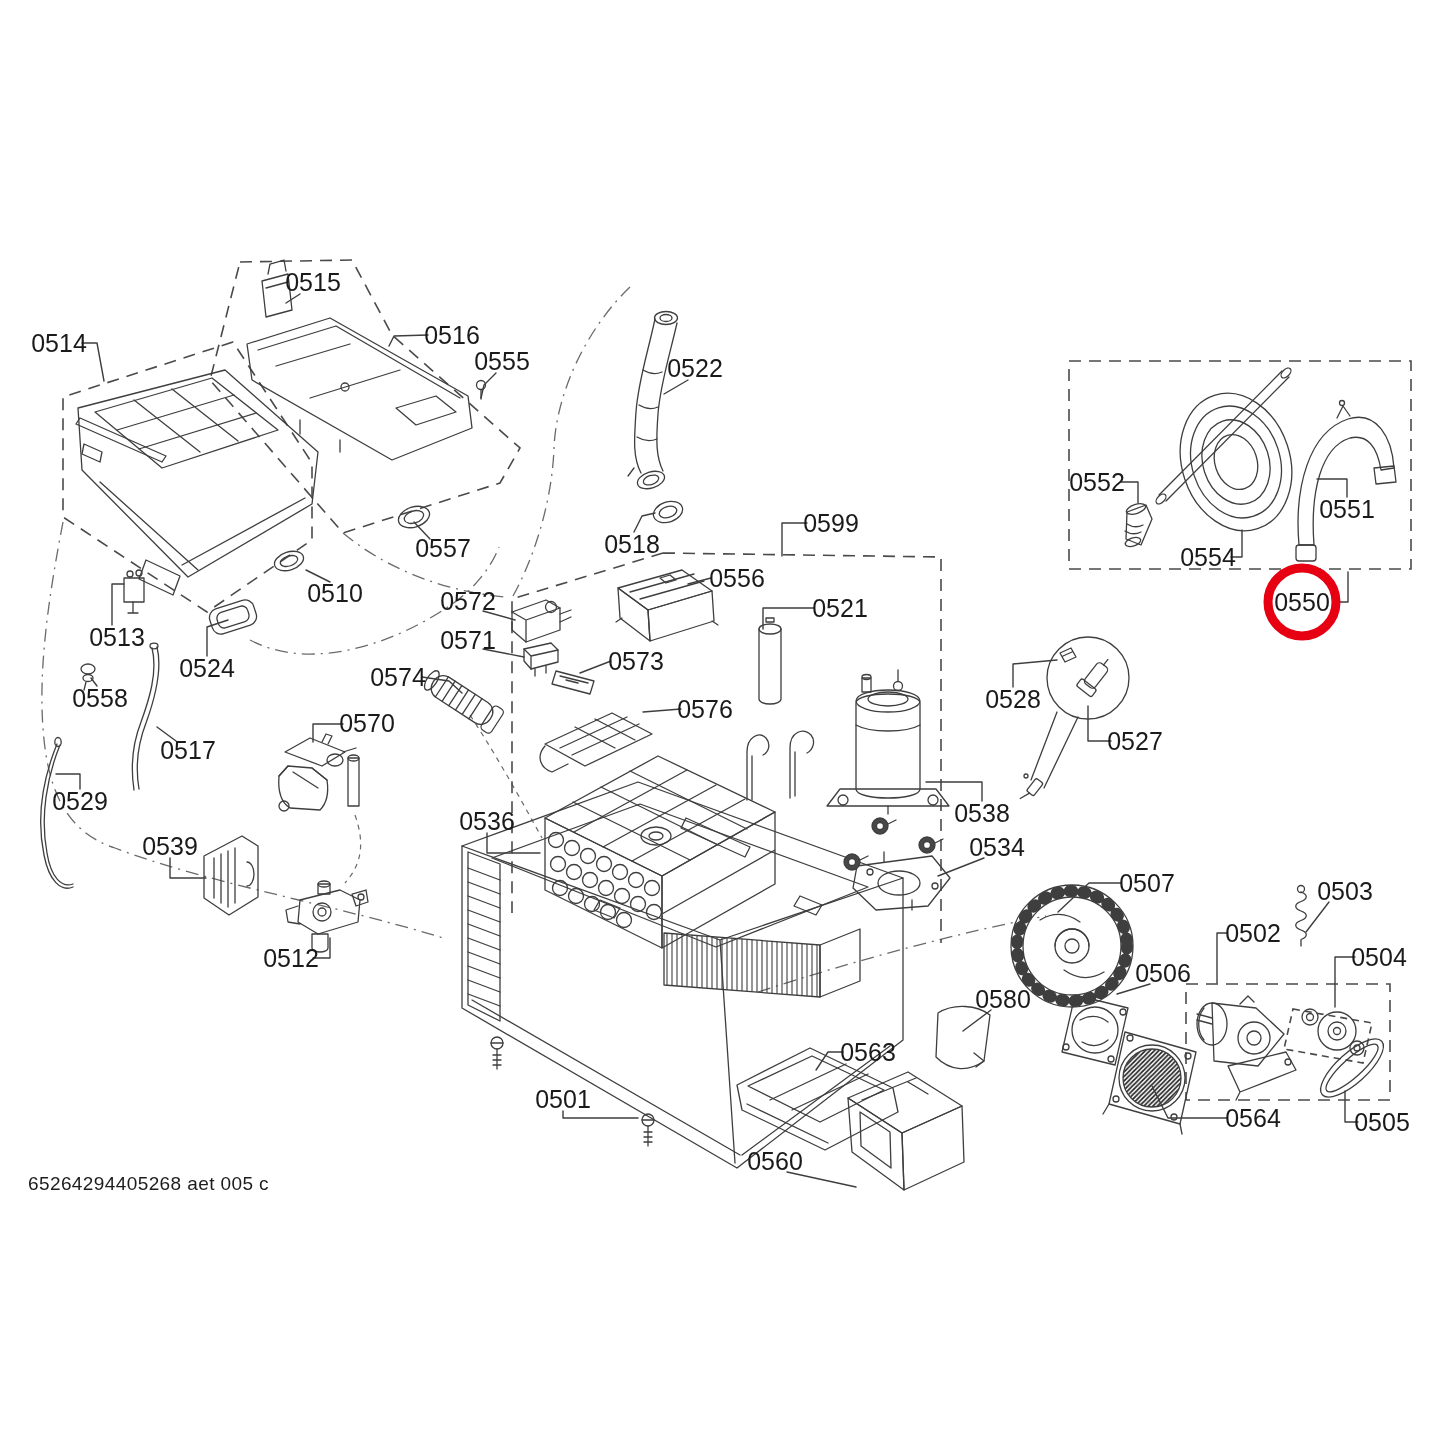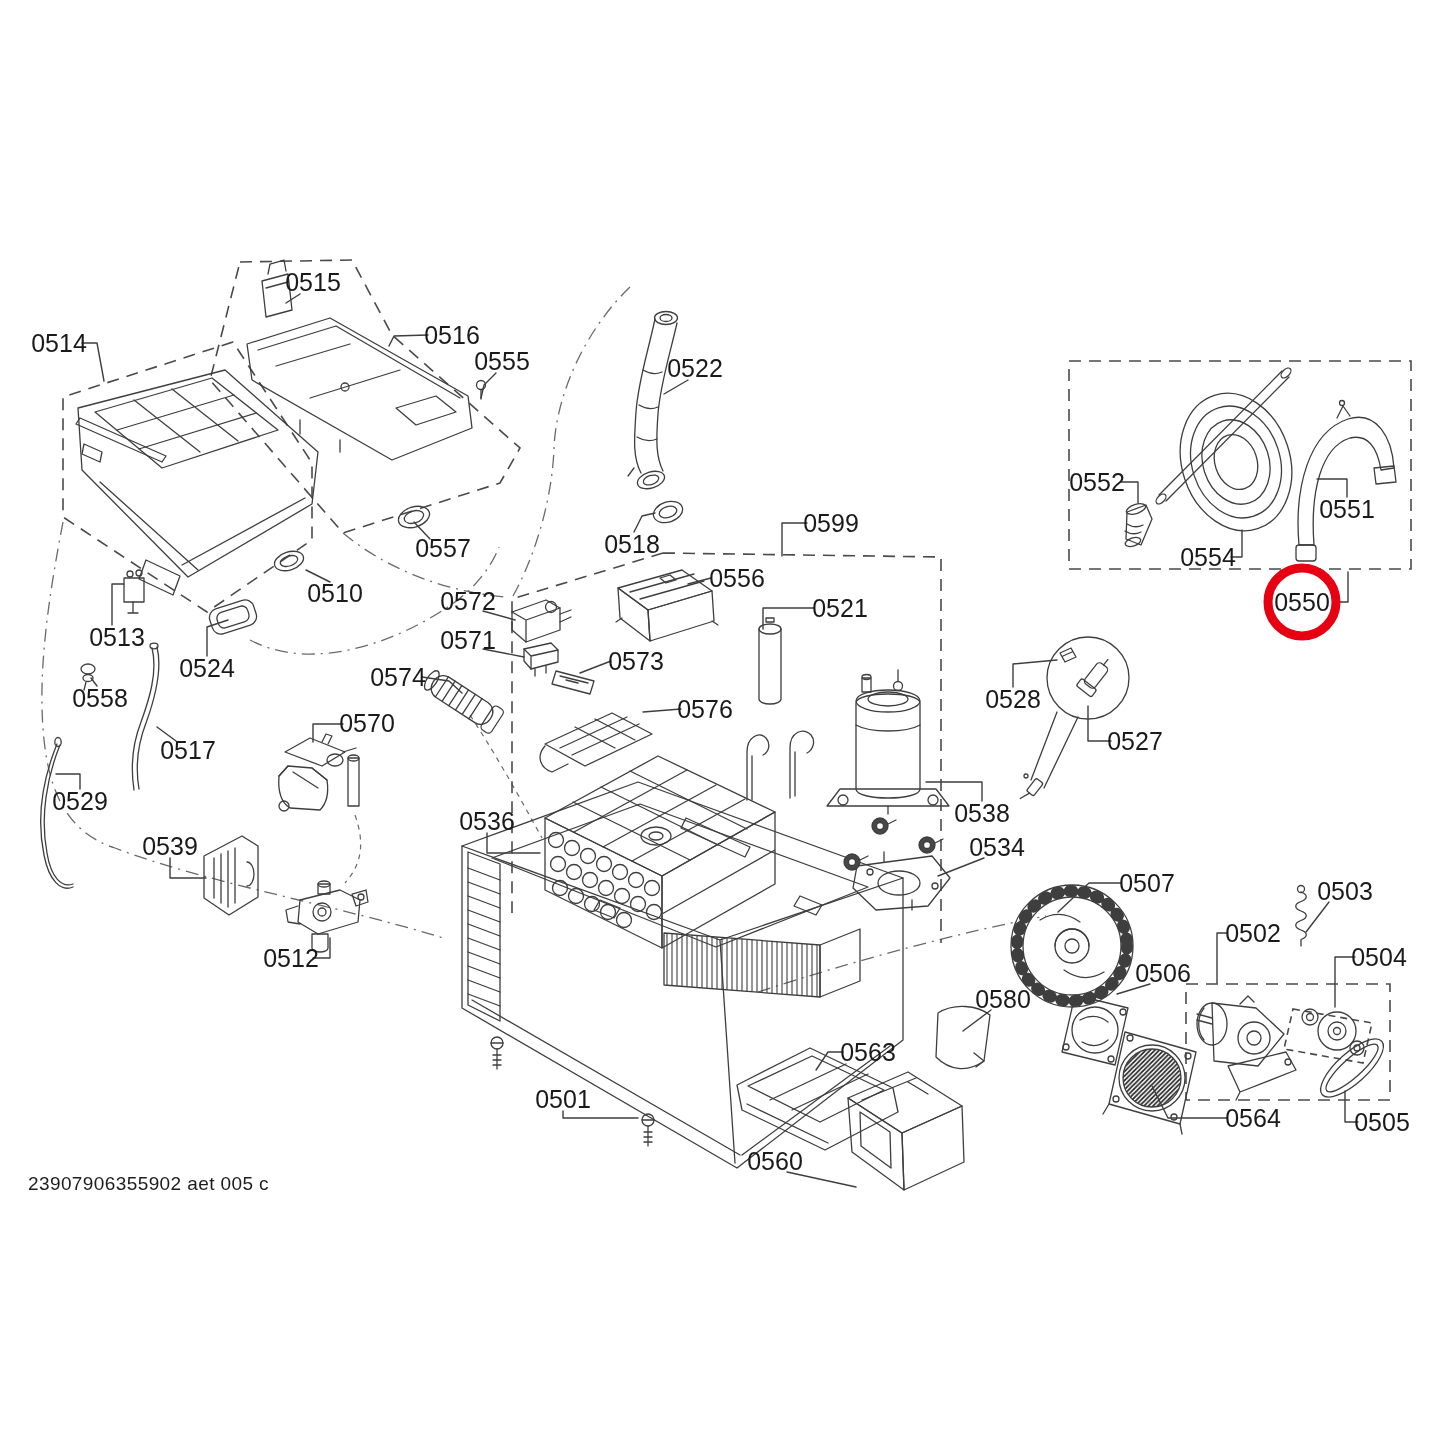--- a/index.html
+++ b/index.html
@@ -505,14 +505,14 @@
         <text x="1208" y="557" text-anchor="middle" dominant-baseline="central" font-size="25" fill="#1a1a1a">0554</text>
         <text x="1347" y="509" text-anchor="middle" dominant-baseline="central" font-size="25" fill="#1a1a1a">0551</text>
         <text x="1302" y="602" text-anchor="middle" dominant-baseline="central" font-size="25" fill="#1a1a1a">0550</text>
       </g>
 
   <g id="highlight-layer">
         <circle cx="1302" cy="602" r="34" fill="none" stroke="#e60012" stroke-width="9"></circle>
       </g>
 </svg>
 
-<div class="footer">23907906355902 aet 005 c</div>
+<div class="footer">65264294405268 aet 005 c</div>
 </div>
 
 </body></html>

